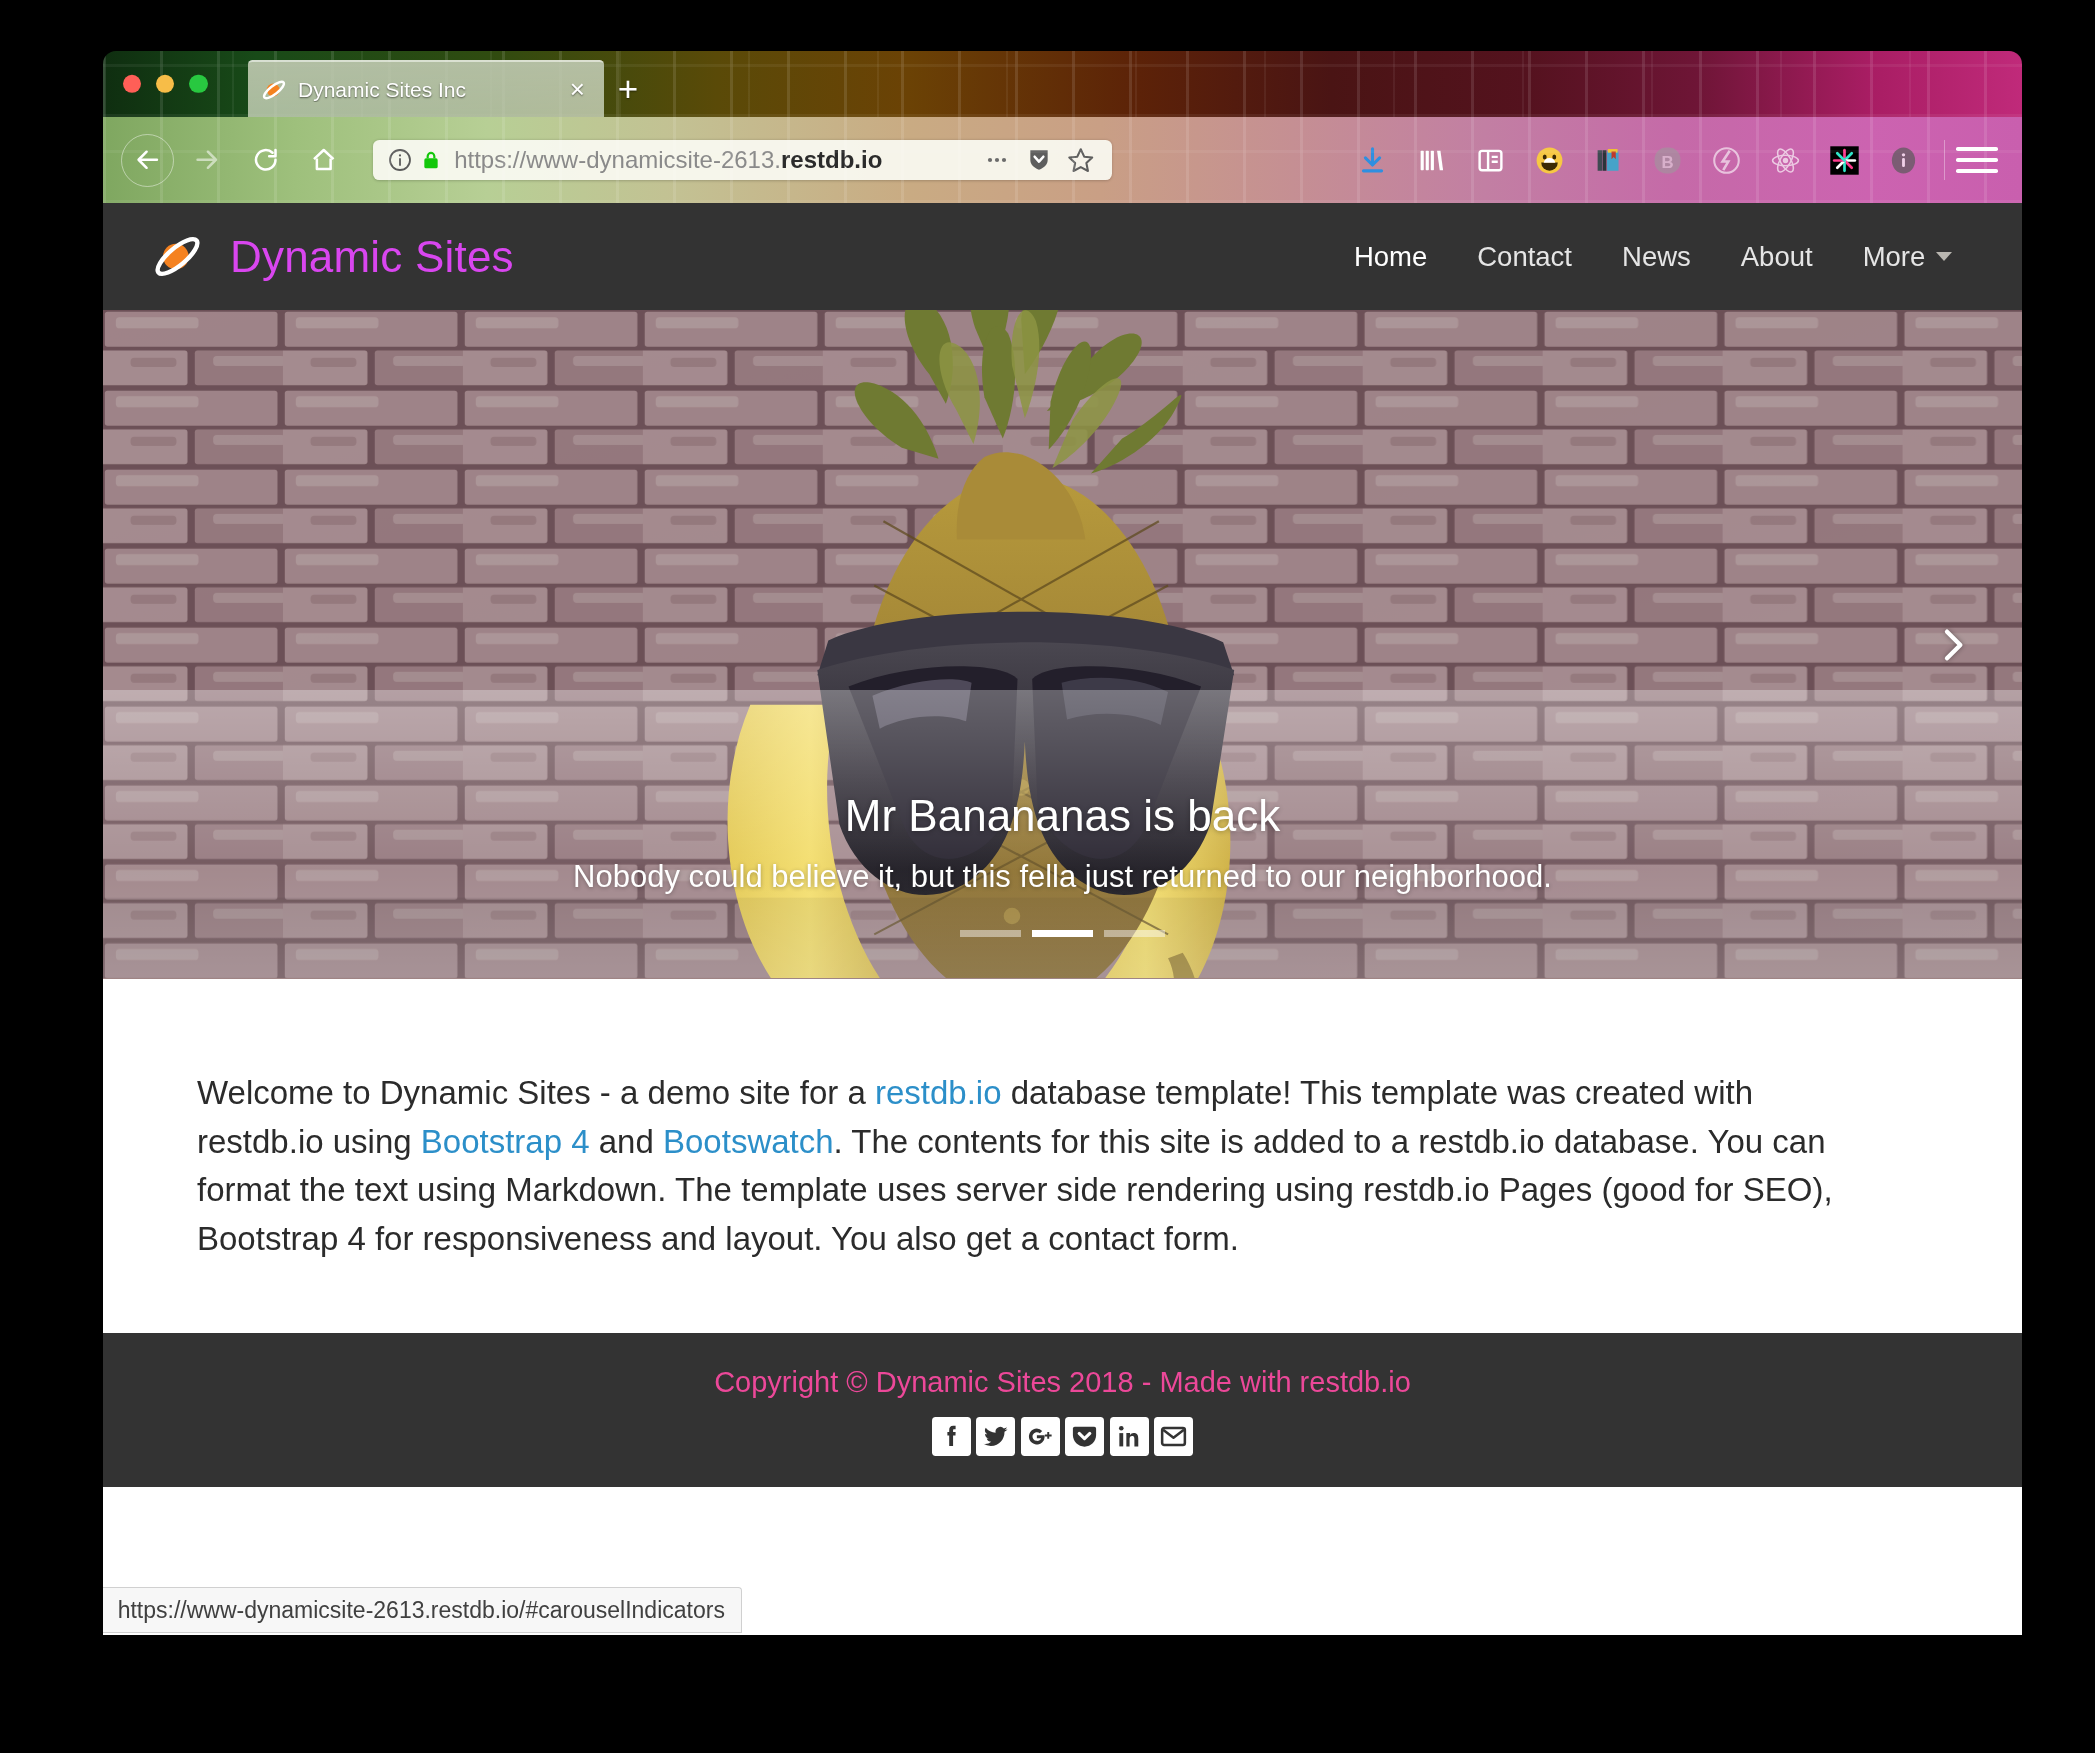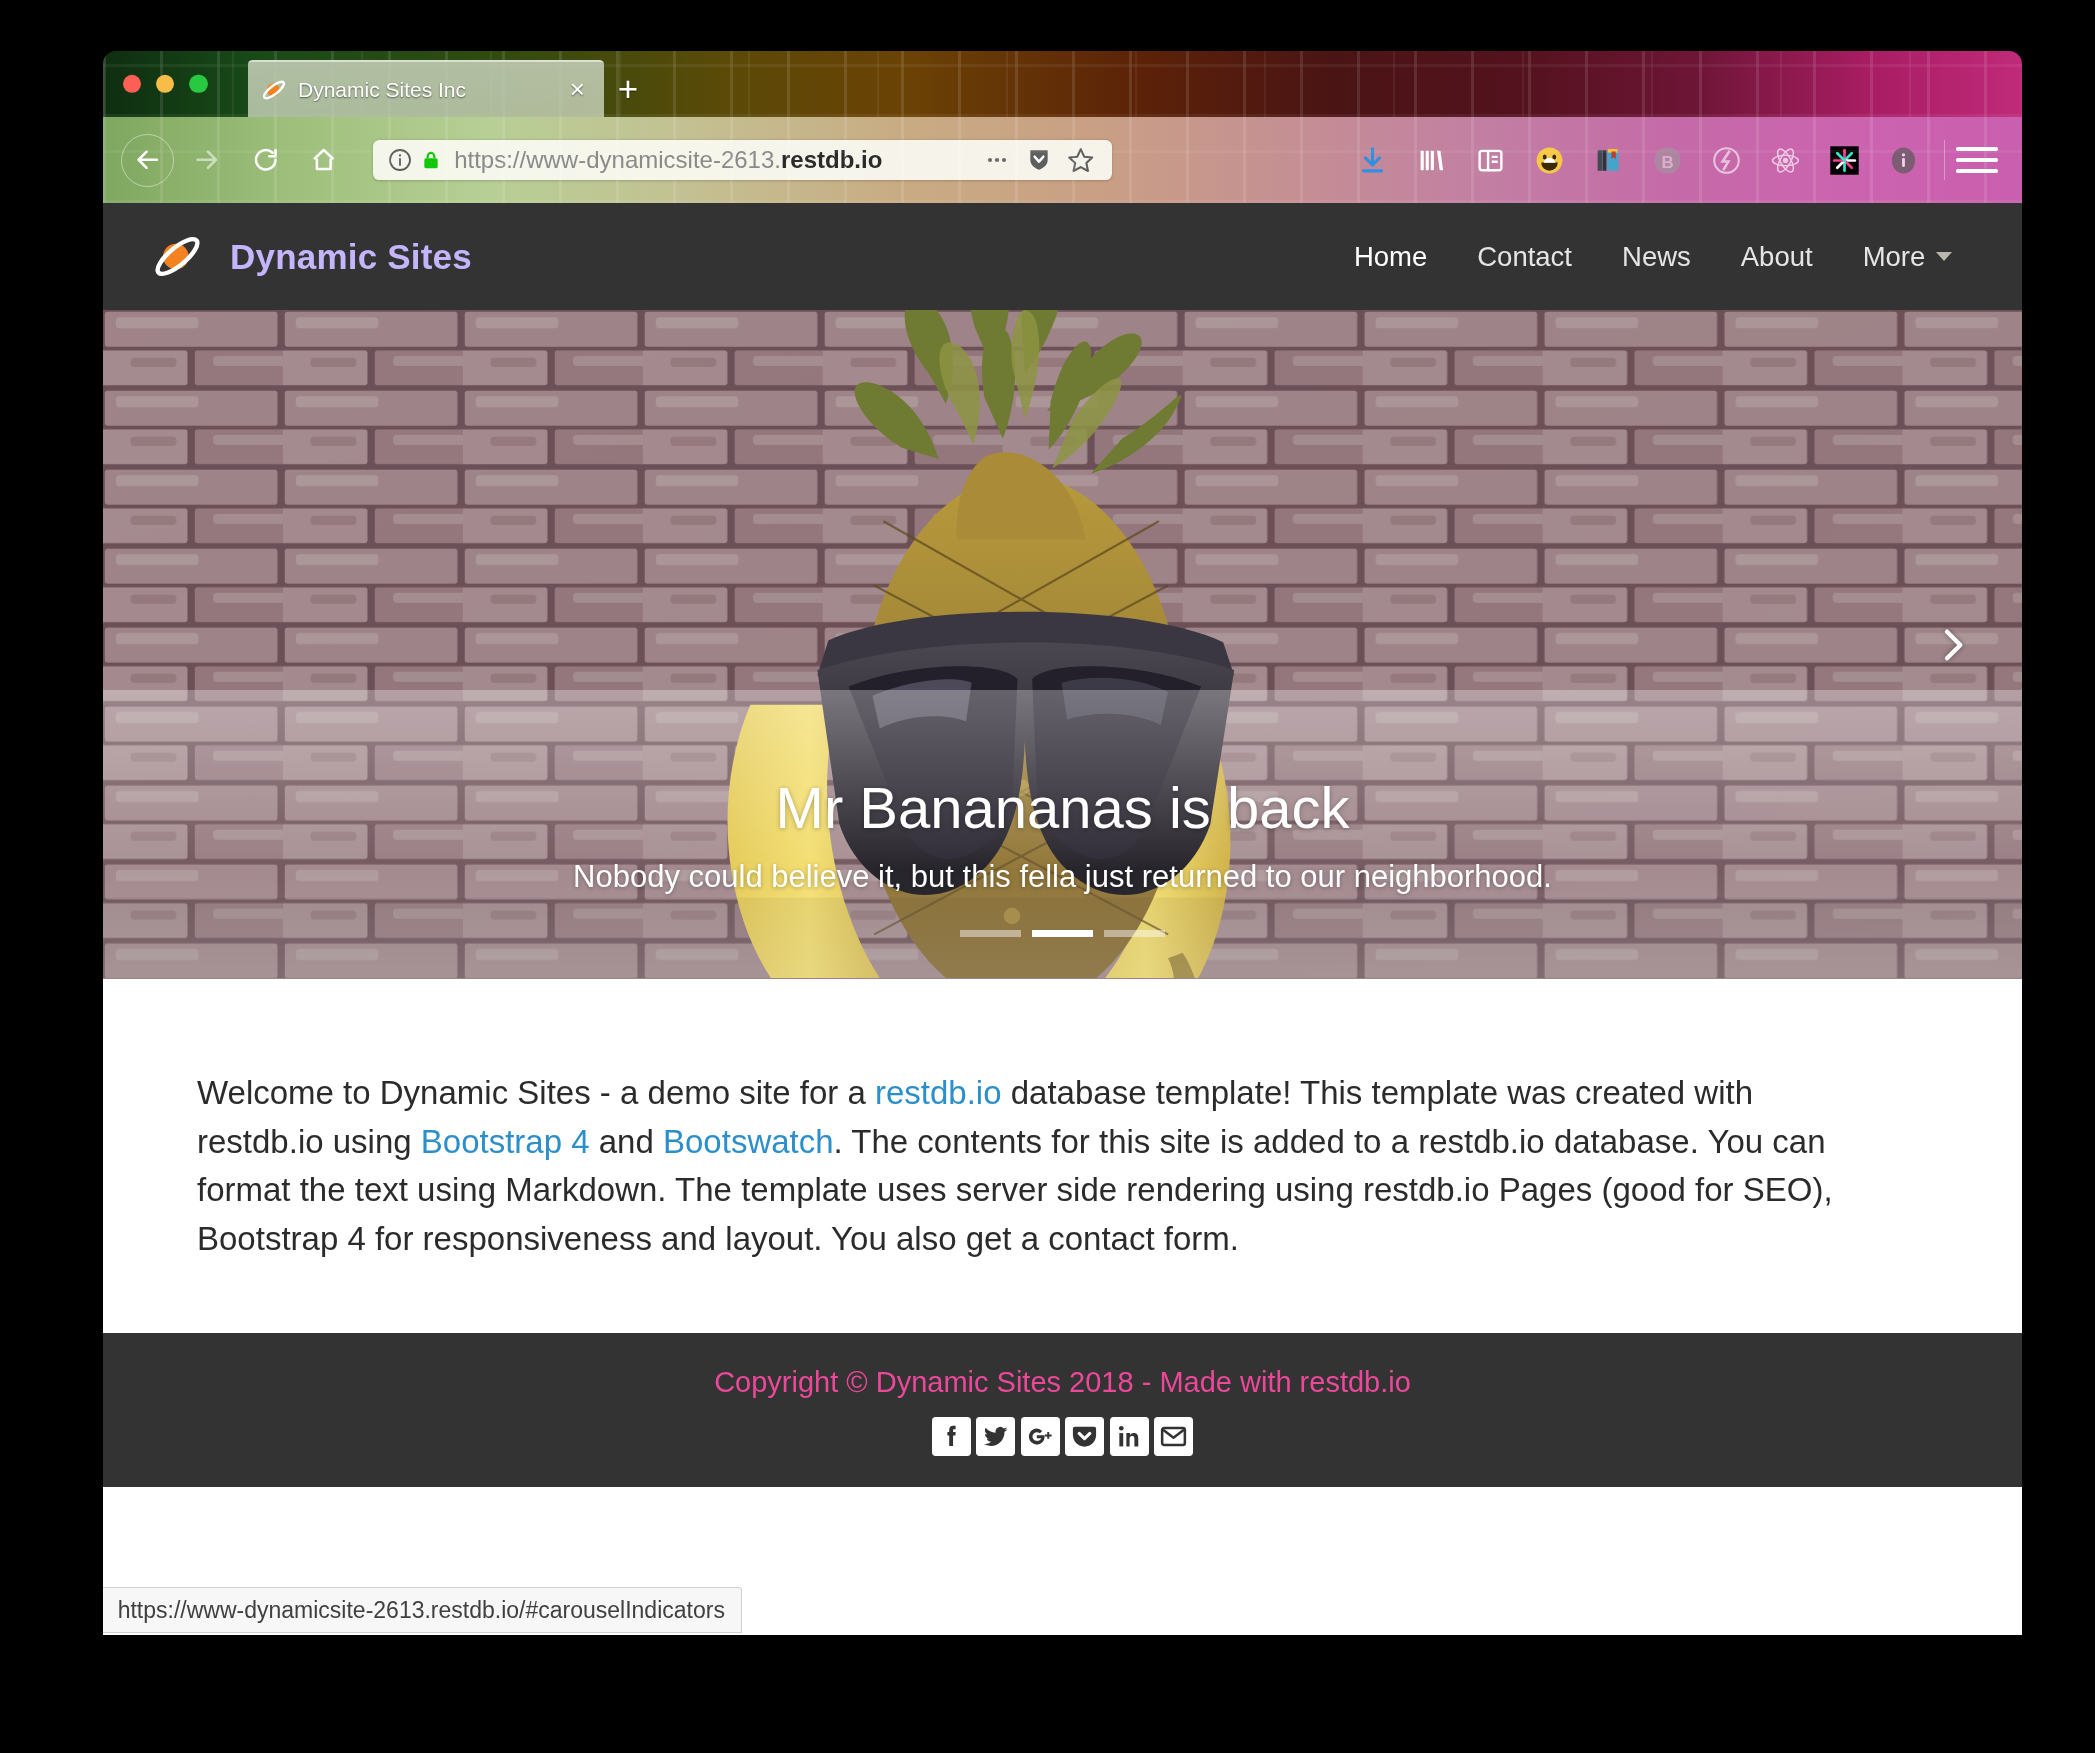--- a/index.html
+++ b/index.html
@@ -238,23 +238,23 @@
     background: #333333;
     display: flex;
     align-items: center;
     padding: 0 66px 0 48px;
     box-sizing: border-box;
   }
   #brand { display: flex; align-items: center; cursor: pointer; }
   #brand-logo { width: 53px; height: 53px; flex: 0 0 53px; }
   #brand-name {
     margin-left: 26px;
-    color: #c4b5fd;
-    font-size: 35px;
-    font-weight: 700;
+    color: #d946ef;
+    font-size: 44px;
+    font-weight: 400;
     letter-spacing: 0.2px;
   }
   #site-nav-links {
     margin-left: auto;
     display: flex;
     align-items: center;
     gap: 12px;
   }
   .nav-link {
     color: #e5e5e5;
@@ -286,21 +286,21 @@
     position: absolute;
     left: 0; right: 0;
     bottom: 84px;
     text-align: center;
     color: #ffffff;
     z-index: 4;
     padding: 0 184px;
     box-sizing: border-box;
   }
   #caption-title {
-    font-size: 58px;
+    font-size: 44px;
     font-weight: 300;
     line-height: 1.05;
     text-shadow: 0 0.9px 5.5px rgba(0,0,0,0.3);
   }
   #caption-subtitle {
     margin-top: 20px;
     font-size: 31px;
     font-weight: 300;
     text-shadow: 0 0.9px 4.6px rgba(0,0,0,0.3);
   }

